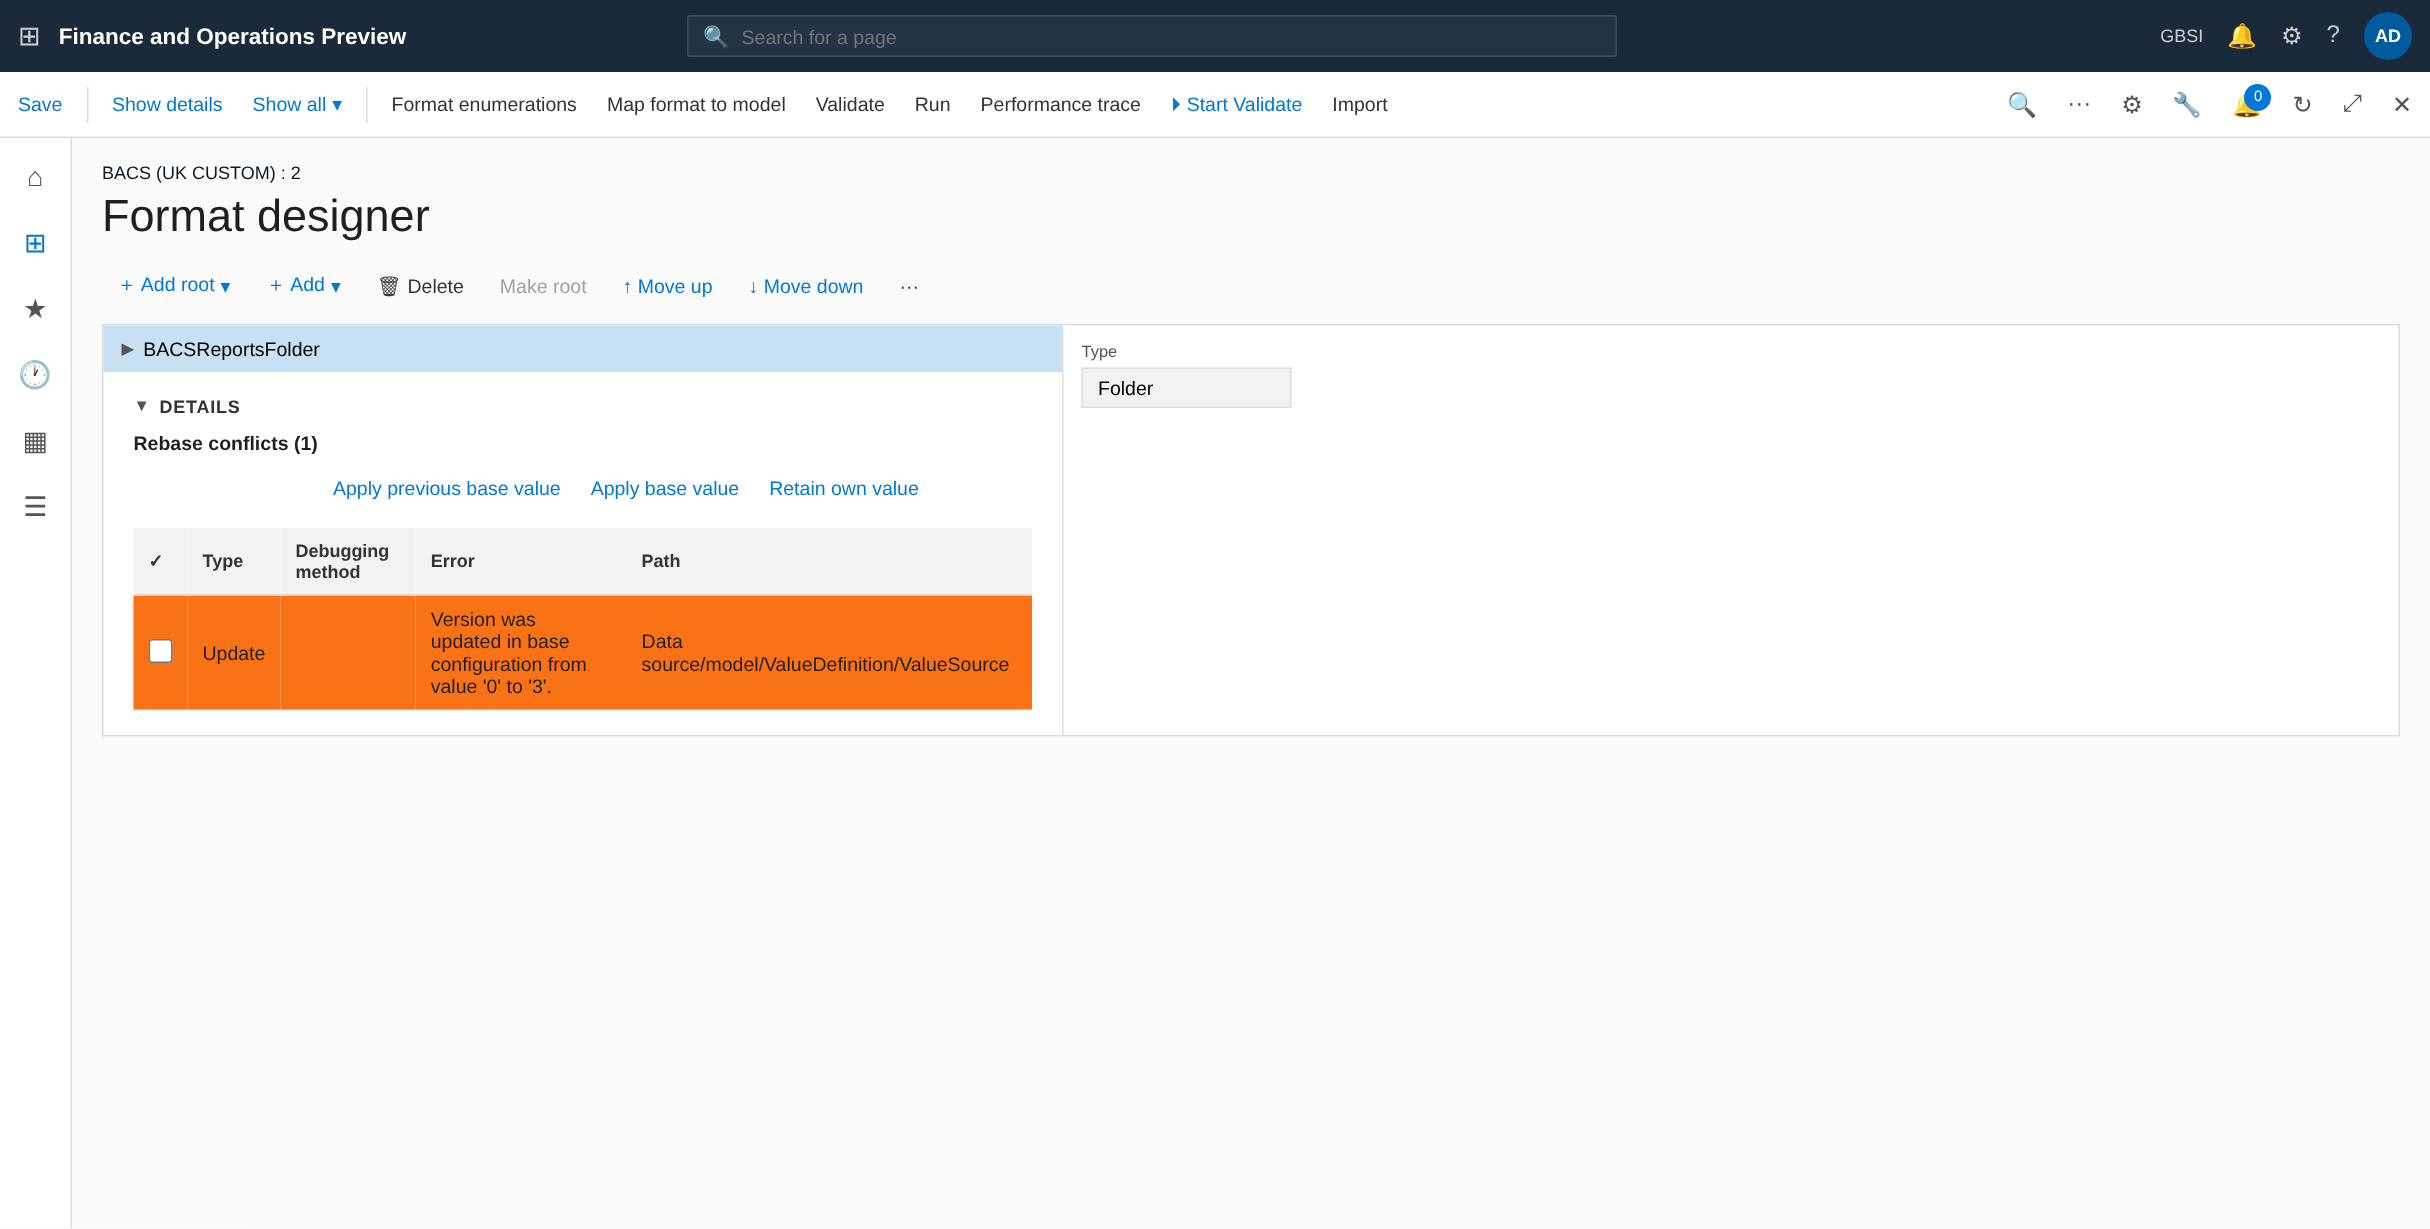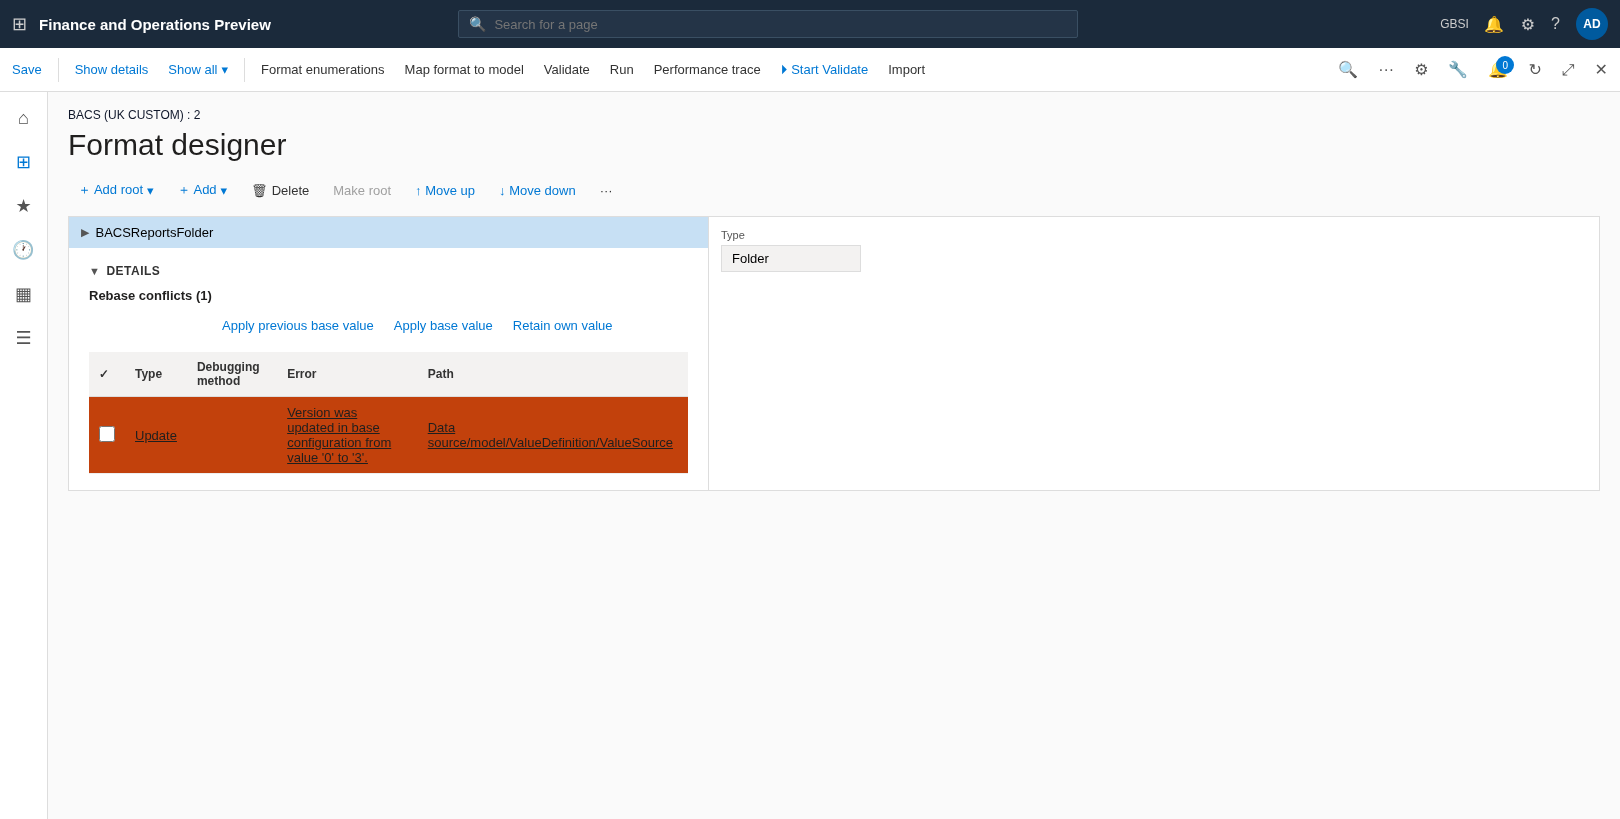--- a/index.html
+++ b/index.html
@@ -197,21 +197,21 @@
     .conflict-table { width: 100%; border-collapse: collapse; font-size: 13px; }
     .conflict-table th {
       text-align: left; padding: 8px 10px;
       background: #f3f2f1; border-bottom: 1px solid #ddd;
       font-weight: 600; color: #333; font-size: 12px;
     }
     .conflict-table td {
       padding: 8px 10px; border-bottom: 1px solid #eee;
       color: #201f1e;
     }
-    .conflict-table tr.selected td { background: #c2410c; text-decoration: underline; }
+    .conflict-table tr.selected td { background: #f97316; }
     .checkbox-cell { width: 28px; }
     .checkbox-input { width: 16px; height: 16px; cursor: pointer; }
 
     
     ::-webkit-scrollbar { width: 6px; height: 6px; }
     ::-webkit-scrollbar-track { background: #f0f0f0; }
     ::-webkit-scrollbar-thumb { background: #bbb; border-radius: 3px; }
   </style>
 </head>
 <body>

